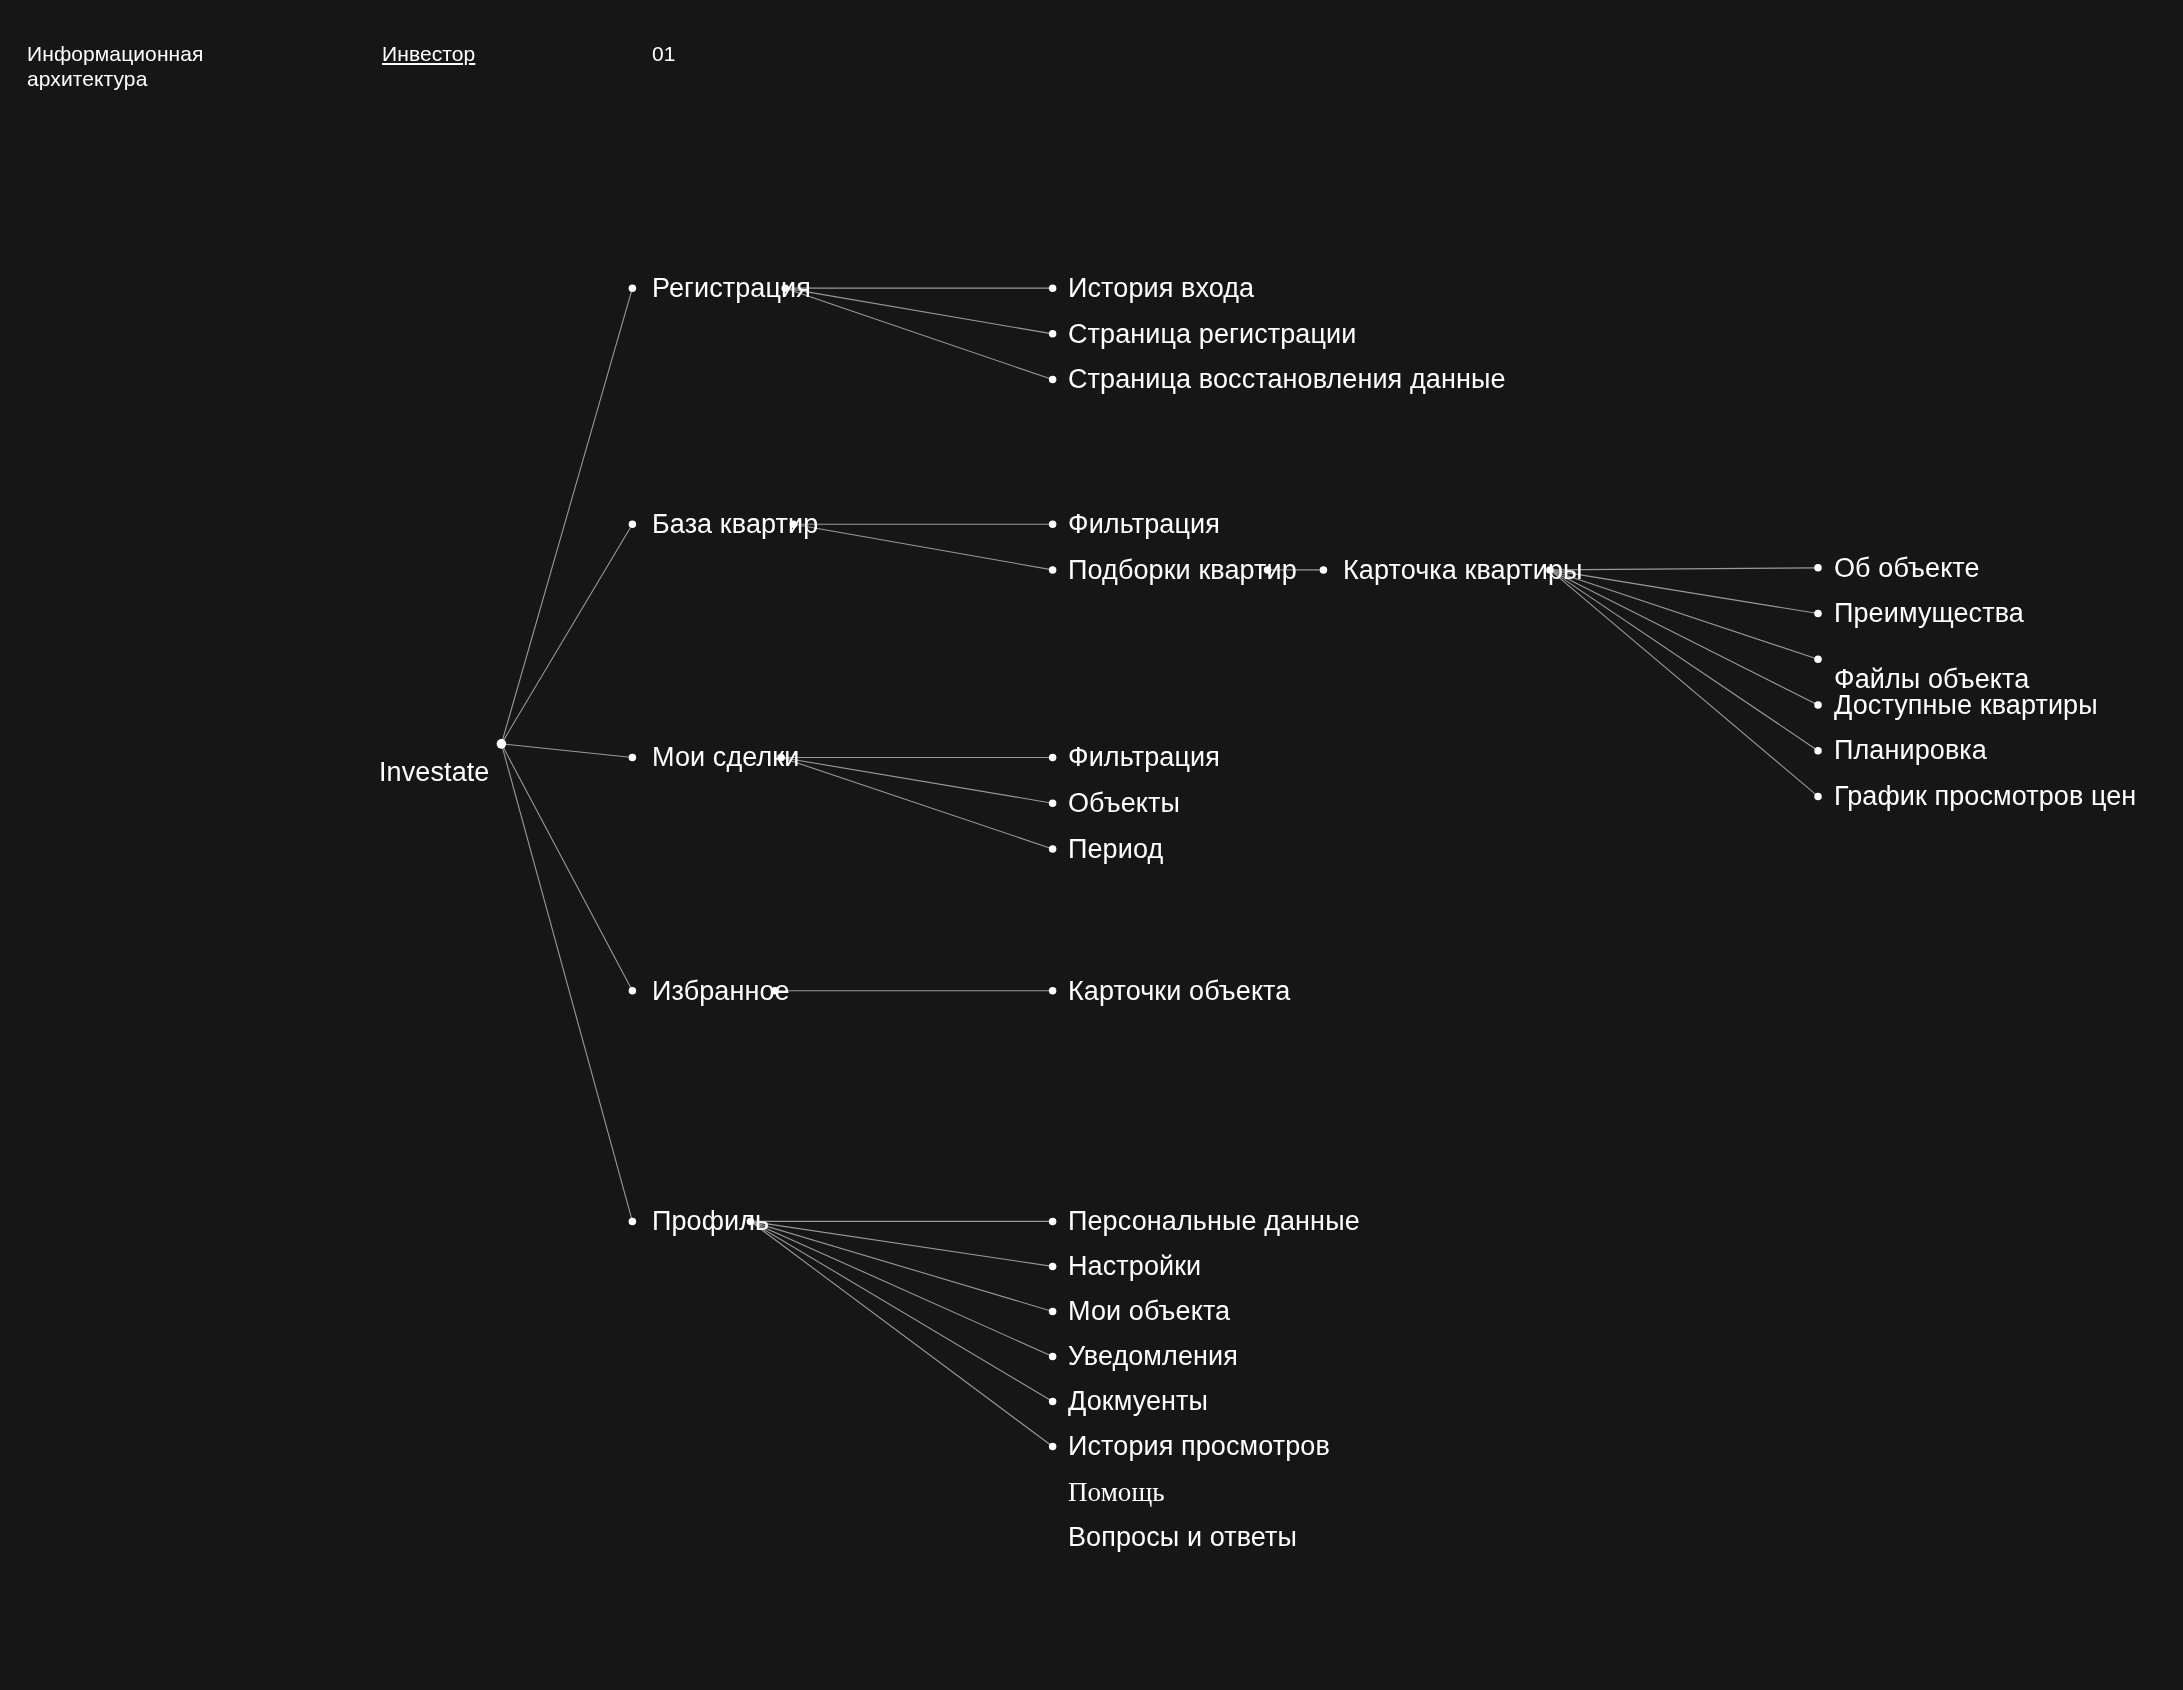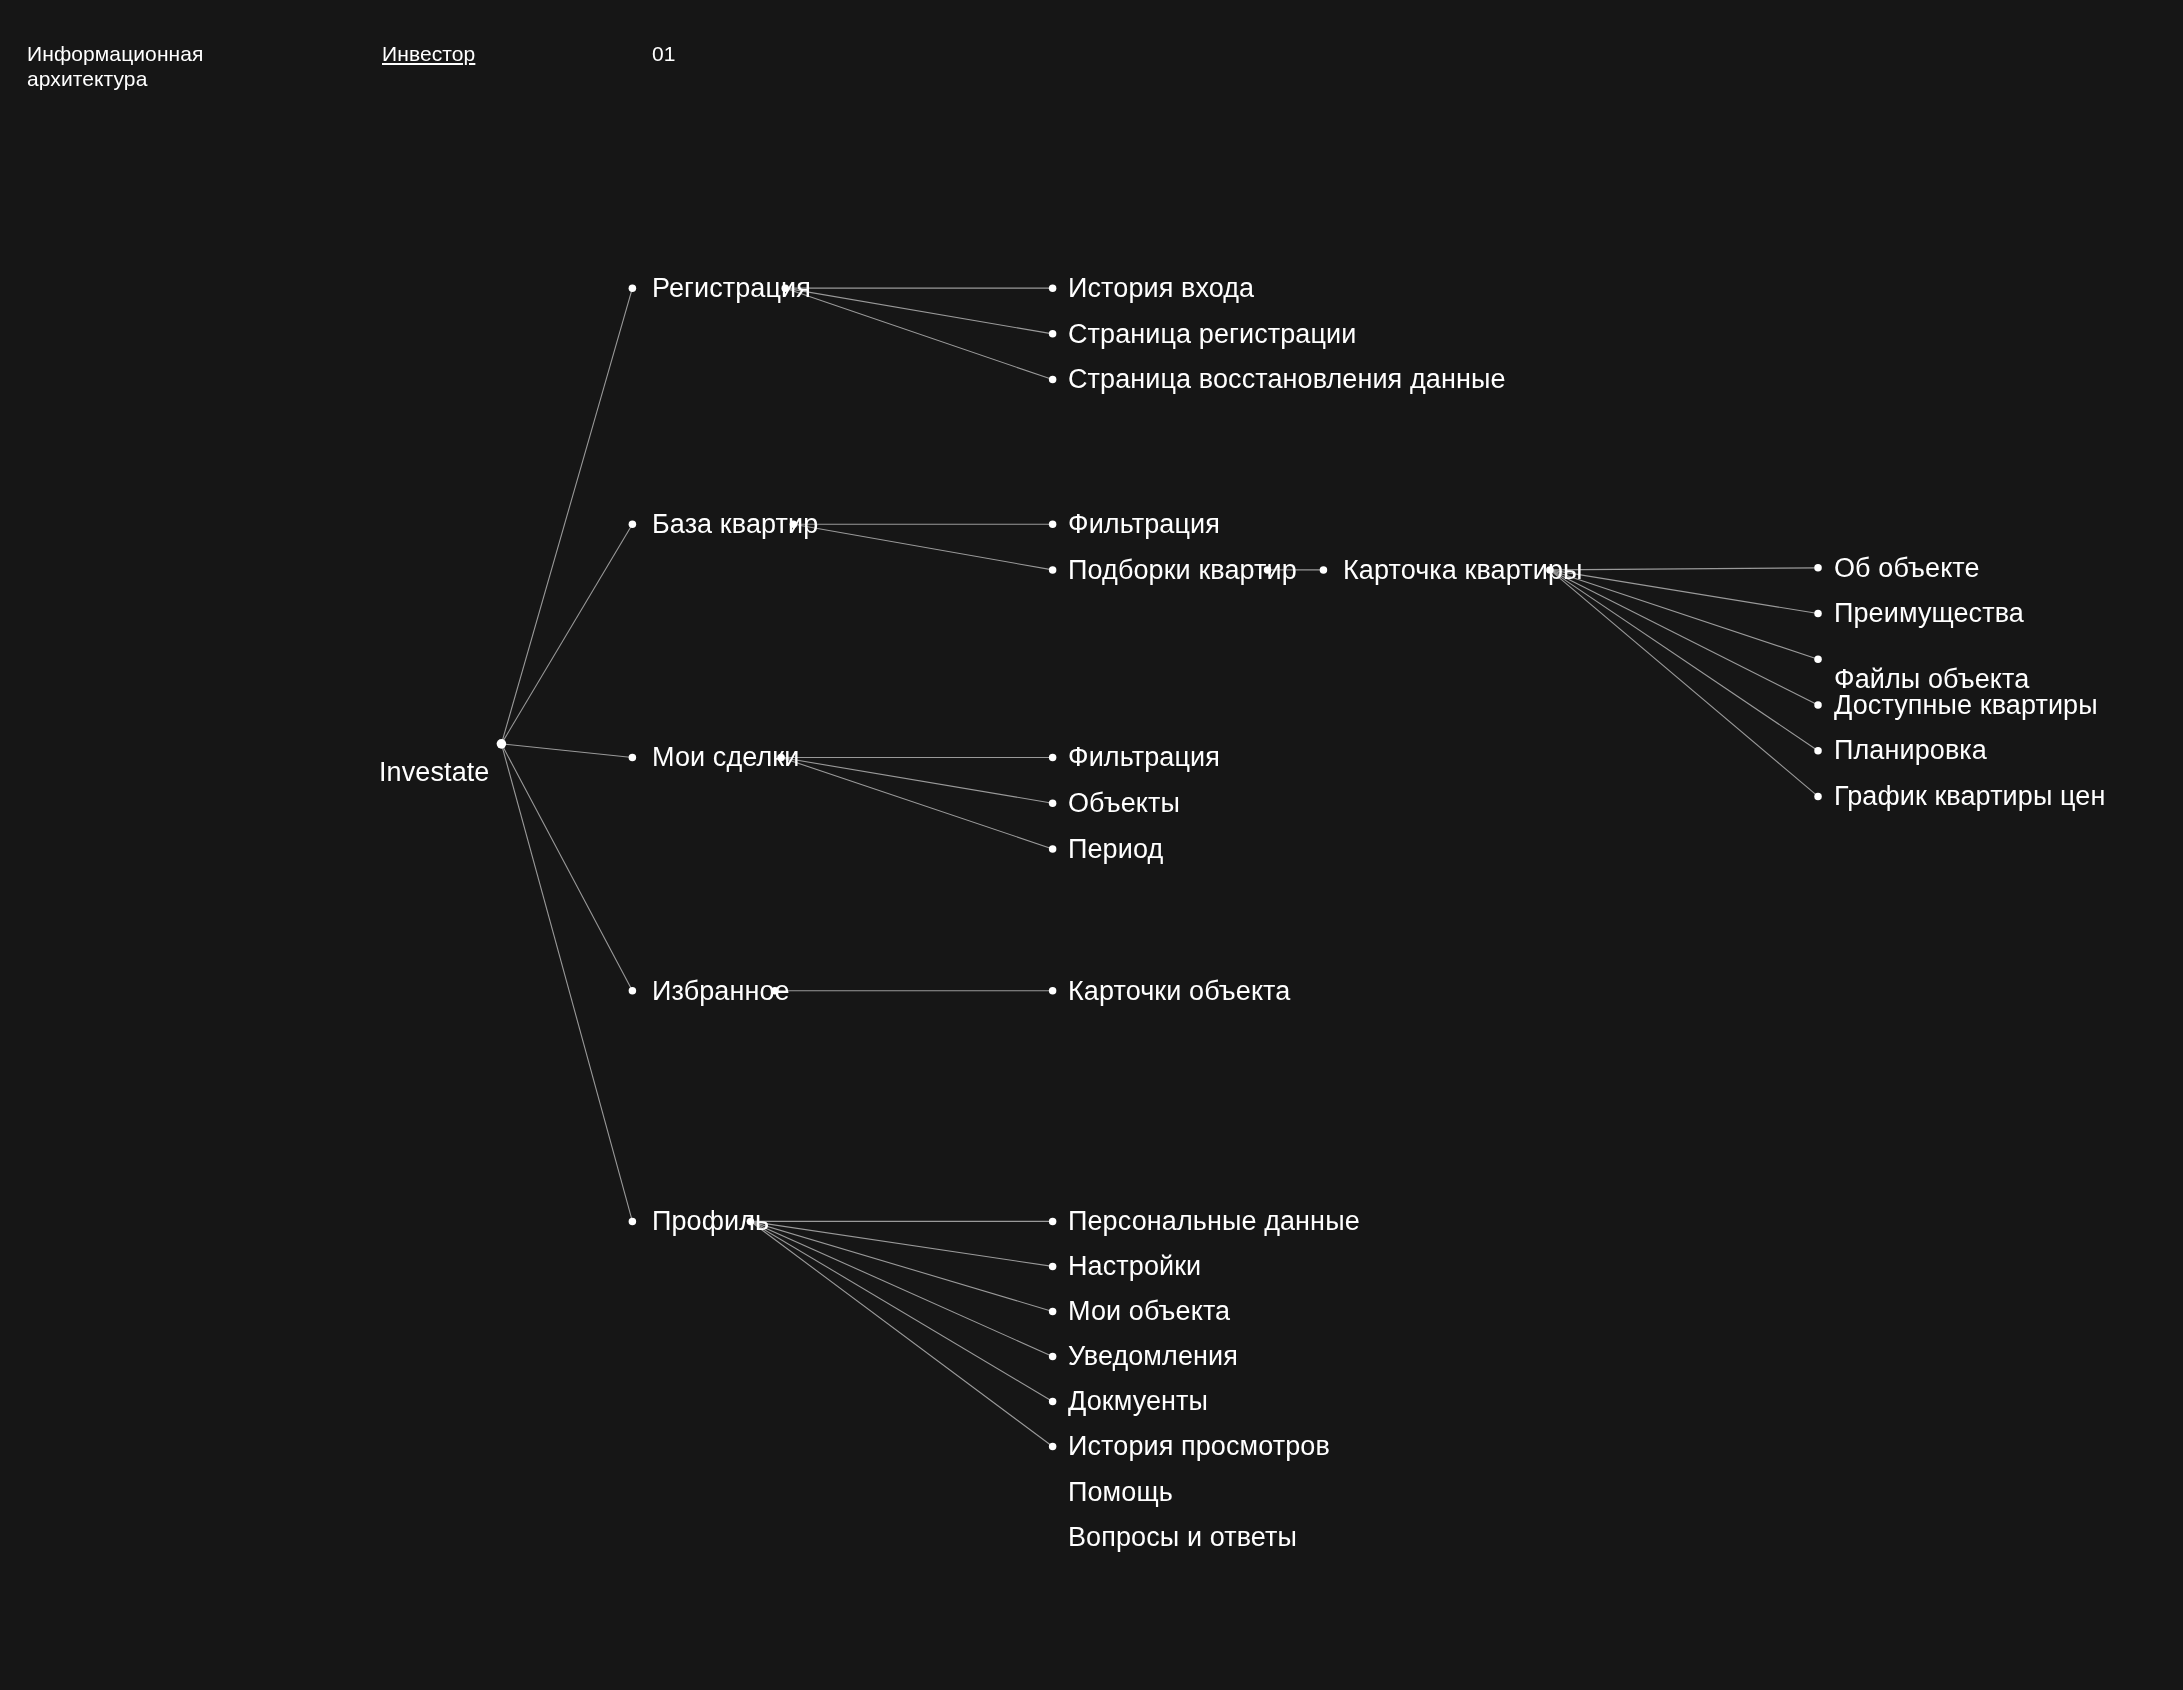--- a/index.html
+++ b/index.html
@@ -112,31 +112,31 @@
       <div class="node-label" style="left: 1068px; top: 379px;">Страница восстановления данные</div>
       <div class="node-label" style="left: 652px; top: 524px;">База квартир</div>
       <div class="node-label" style="left: 1068px; top: 524px;">Фильтрация</div>
       <div class="node-label" style="left: 1068px; top: 570px;">Подборки квартир</div>
       <div class="node-label" style="left: 1343px; top: 570px;">Карточка квартиры</div>
       <div class="node-label" style="left: 1834px; top: 568px;">Об объекте</div>
       <div class="node-label" style="left: 1834px; top: 613px;">Преимущества</div>
       <div class="node-label" style="left: 1834px; top: 659px; margin-top: 20px;">Файлы объекта</div>
       <div class="node-label" style="left: 1834px; top: 705px;">Доступные квартиры</div>
       <div class="node-label" style="left: 1834px; top: 750px;">Планировка</div>
-      <div class="node-label" style="left: 1834px; top: 796px;">График квартиры цен</div>
+      <div class="node-label" style="left: 1834px; top: 796px;">График просмотров цен</div>
       <div class="node-label" style="left: 652px; top: 757px;">Мои сделки</div>
       <div class="node-label" style="left: 1068px; top: 757px;">Фильтрация</div>
       <div class="node-label" style="left: 1068px; top: 803px;">Объекты</div>
       <div class="node-label" style="left: 1068px; top: 849px;">Период</div>
       <div class="node-label" style="left: 652px; top: 991px;">Избранное</div>
       <div class="node-label" style="left: 1068px; top: 991px;">Карточки объекта</div>
       <div class="node-label" style="left: 652px; top: 1221px;">Профиль</div>
       <div class="node-label" style="left: 1068px; top: 1221px;">Персональные данные</div>
       <div class="node-label" style="left: 1068px; top: 1266px;">Настройки</div>
       <div class="node-label" style="left: 1068px; top: 1311px;">Мои объекта</div>
       <div class="node-label" style="left: 1068px; top: 1356px;">Уведомления</div>
       <div class="node-label" style="left: 1068px; top: 1401px;">Докмуенты</div>
       <div class="node-label" style="left: 1068px; top: 1446px;">История просмотров</div>
-      <div class="node-label" style="left: 1068px; top: 1492px;">Помощь</div>
+      <div class="node-label" style="left: 1068px; top: 1492px; font-family: Liberation Serif, serif;">Помощь</div>
       <div class="node-label" style="left: 1068px; top: 1537px;">Вопросы и ответы</div>
     </div>
 </div>
 
 
 </body></html>

